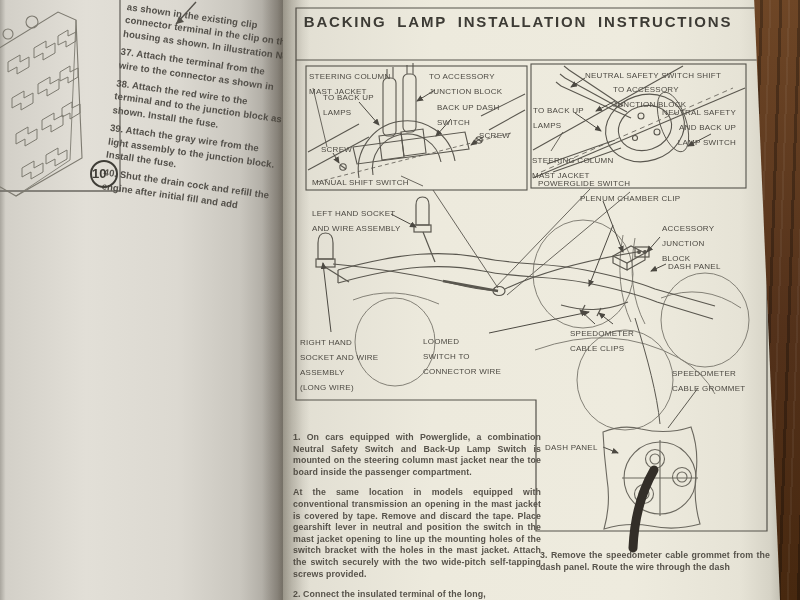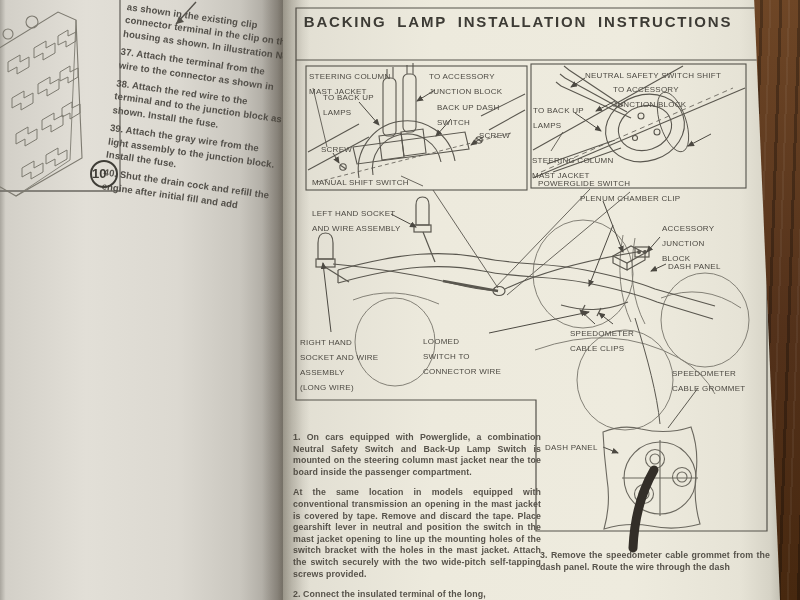--- a/index.html
+++ b/index.html
@@ -271,20 +271,23 @@
 SWITCH</div>
   <div class="lbl" style="left:38px;top:142px">SCREW</div>
   <div class="lbl" style="left:196px;top:128px">SCREW</div>
   <div class="lbl" style="left:29px;top:175px">MANUAL SHIFT SWITCH</div>
 
   <div class="lbl" style="left:302px;top:68px">NEUTRAL SAFETY SWITCH SHIFT</div>
   <div class="lbl" style="left:330px;top:82px">TO ACCESSORY
 JUNCTION BLOCK</div>
   <div class="lbl" style="left:250px;top:103px">TO BACK UP
 LAMPS</div>
+  <div class="lbl r" style="left:355px;top:105px;width:98px">NEUTRAL SAFETY
+AND BACK UP
+LAMP SWITCH</div>
   <div class="lbl" style="left:249px;top:153px">STEERING COLUMN
 MAST JACKET</div>
   <div class="lbl" style="left:255px;top:176px">POWERGLIDE SWITCH</div>
 
   <div class="lbl" style="left:29px;top:206px">LEFT HAND SOCKET
 AND WIRE ASSEMBLY</div>
   <div class="lbl" style="left:17px;top:335px">RIGHT HAND
 SOCKET AND WIRE
 ASSEMBLY
 (LONG WIRE)</div>

